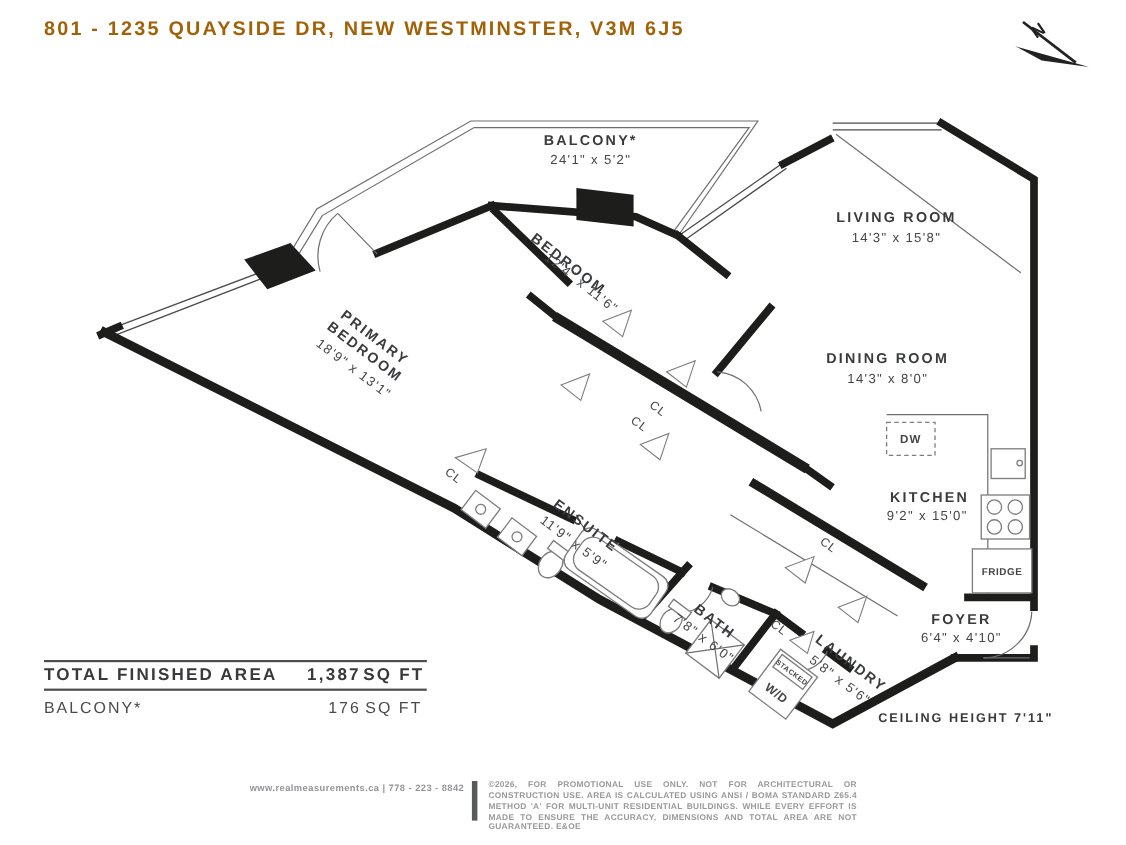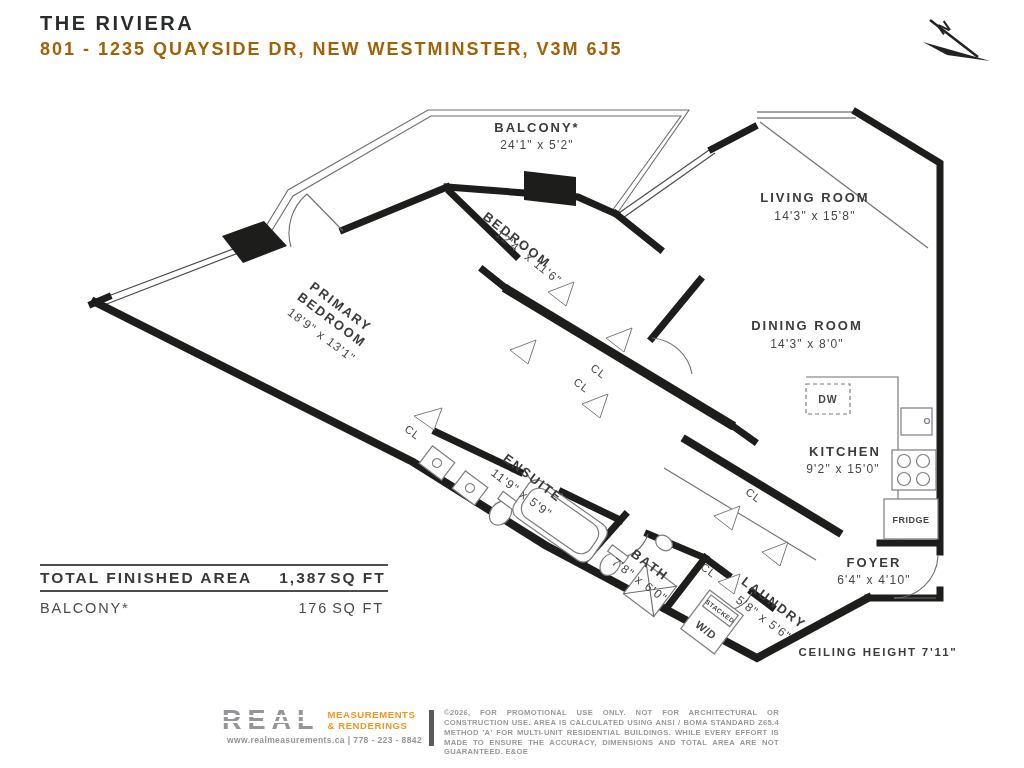--- a/index.html
+++ b/index.html
@@ -25,21 +25,21 @@
   .t-room{font-size:13px;font-weight:600;letter-spacing:2px;text-anchor:middle;}
   .t-dims{font-size:12px;font-weight:500;letter-spacing:1.2px;text-anchor:middle;fill:#454648;}
   .t-cl{font-size:11px;font-weight:500;letter-spacing:1px;text-anchor:middle;fill:#454648;}
   .t-fix{font-size:10.5px;font-weight:600;letter-spacing:1px;text-anchor:middle;fill:#454648;}
   .t-fix-sm{font-size:9px;font-weight:600;letter-spacing:0.5px;text-anchor:middle;fill:#454648;}
   .t-wd{font-size:11px;font-weight:700;letter-spacing:0.5px;text-anchor:middle;fill:#454648;}
   .t-stacked{font-size:6.5px;font-weight:600;letter-spacing:0.5px;text-anchor:middle;fill:#454648;}
   .t-note{font-size:11.5px;font-weight:600;letter-spacing:1.8px;text-anchor:middle;fill:#3a3b3d;}
   .t-north{font-size:16px;font-weight:800;text-anchor:middle;fill:#222;}
   
-  .area-table{left:40px;top:564px;width:348px;}
+  .area-table{left:40px;top:600px;width:348px;}
   .area-row{display:flex;align-items:baseline;}
   .area-row.total{border-top:2px solid #4c4d4f;border-bottom:2px solid #4c4d4f;
     padding:3px 0;font-size:15.5px;font-weight:800;letter-spacing:2px;color:#38393b;}
   .area-row.balcony{padding-top:8px;font-size:14.5px;font-weight:500;letter-spacing:1.8px;color:#4a4b4d;}
   .area-label{flex:1;}
   .area-value{width:70px;text-align:right;}
   .area-unit{width:60px;text-align:center;}
   .area-footnote{font-size:9px;letter-spacing:0.8px;color:#4a4b4d;margin-top:2px;font-weight:500;}
   
   .footer{left:222px;top:708px;width:580px;}
@@ -51,21 +51,20 @@
   .logo-real::after{content:"";position:absolute;left:0;right:0;top:7px;height:2px;background:#ffffff;box-shadow:0 6px 0 #ffffff;}
   .logo-tag{margin-left:8px;color:#f7941d;font-size:9.5px;font-weight:800;letter-spacing:0.6px;line-height:1.15;}
   .logo-contact{font-size:8.5px;color:#939598;letter-spacing:0.4px;margin-top:3px;font-weight:600;text-align:center;}
   .footer-divider{width:5px;height:36px;background:#58595b;margin:2px 10px 0 2px;}
   .disclaimer{width:335px;font-size:7.6px;line-height:1.3;color:#98999b;letter-spacing:0.3px;font-weight:600;text-align:justify;}
 </style>
 </head>
 <body>
 
 <div class="abs title-block">
-  <div class="title">THE RIVIERA</div>
   <div class="address">801 - 1235 QUAYSIDE DR, NEW WESTMINSTER, V3M 6J5</div>
 </div>
 
 <svg class="plan" viewBox="0 0 1024 768">
 
   <g>
     <line x1="978" y1="57" x2="930" y2="20" stroke="#222" stroke-width="2.5"></line>
     <polygon points="923,42 990,61 947,55" fill="#222"></polygon>
     <text class="t-north" x="944" y="33" transform="rotate(-35 944 28)">N</text>
   </g>
@@ -243,25 +242,18 @@
   <div class="area-row balcony">
     <span class="area-label">BALCONY*</span>
     <span class="area-value">176</span>
     <span class="area-unit">SQ FT</span>
   </div>
 </div>
 
 <div class="abs footer">
   <div class="footer-row">
     <div class="logo-block">
-      <div class="logo-top">
-        <div class="logo-real">REAL</div>
-        <div class="logo-tag">
-          <div>MEASUREMENTS</div>
-          <div>&amp; RENDERINGS</div>
-        </div>
-      </div>
       <div class="logo-contact">www.realmeasurements.ca | 778 - 223 - 8842</div>
     </div>
     <div class="footer-divider"></div>
     <div class="disclaimer">©2026, FOR PROMOTIONAL USE ONLY. NOT FOR ARCHITECTURAL OR CONSTRUCTION USE. AREA IS CALCULATED USING ANSI / BOMA STANDARD Z65.4 METHOD 'A' FOR MULTI-UNIT RESIDENTIAL BUILDINGS. WHILE EVERY EFFORT IS MADE TO ENSURE THE ACCURACY, DIMENSIONS AND TOTAL AREA ARE NOT GUARANTEED. E&amp;OE</div>
   </div>
 </div>
 
 </body></html>

